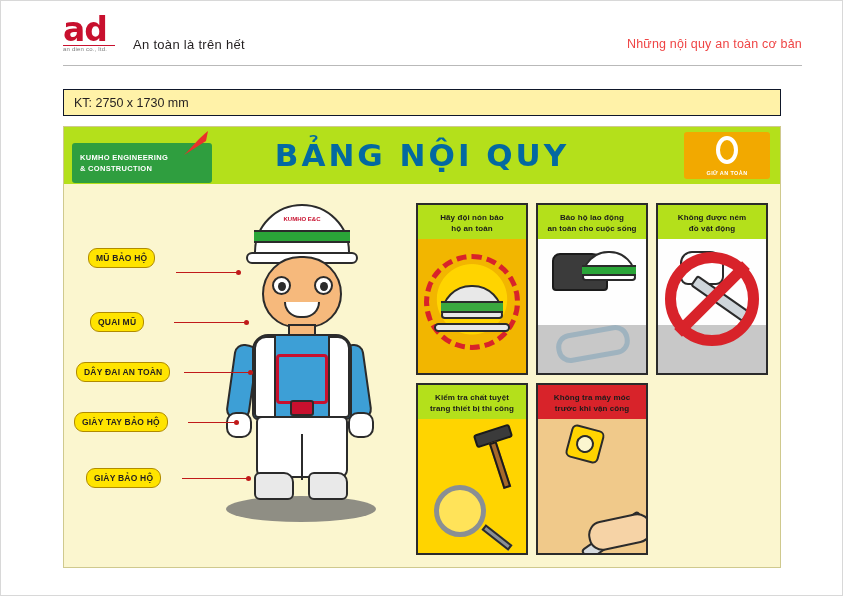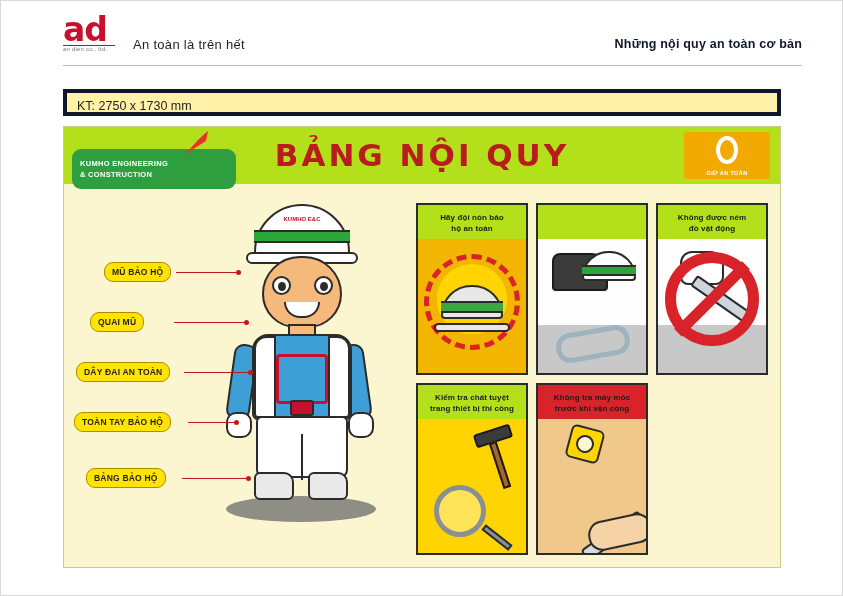--- a/index.html
+++ b/index.html
@@ -65,42 +65,42 @@
     top: 22px;
     font-size: 13px;
     color: #231f20;
     letter-spacing: 0.3px;
   }
   .header-right {
     position: absolute;
     right: 0;
     top: 22px;
     font-size: 12.5px;
-    font-weight: bold;
-    color: #0f172a;
+    font-weight: normal;
+    color: #ef4444;
     letter-spacing: 0.2px;
   }
   .header-rule {
     position: absolute;
     left: 62px;
     right: 40px;
     top: 64px;
     height: 1px;
     background: #b9b9b9;
   }
 
   
   .size-bar {
     position: absolute;
     left: 62px;
     top: 88px;
     width: 718px;
     height: 27px;
     background: #fff2a8;
-    border: 4px solid #0f172a;
+    border: 1px solid #0f172a;
     box-sizing: border-box;
   }
   .size-bar span {
     position: absolute;
     left: 10px;
     top: 6px;
     font-size: 12.5px;
     color: #231f20;
   }
 
@@ -119,25 +119,25 @@
     position: absolute;
     left: 0;
     top: 0;
     width: 100%;
     height: 57px;
     background: #b4e01b;
   }
   .kumho-tag {
     position: absolute;
     left: 8px;
-    top: 22px;
-    width: 164px;
+    top: 16px;
+    width: 140px;
     height: 40px;
     background: #2f9e3f;
-    border-radius: 9px;
+    border-radius: 3px;
   }
   .kumho-tag .l1, .kumho-tag .l2 {
     position: absolute;
     left: 8px;
     font-size: 7.5px;
     font-weight: bold;
     color: #ffffff;
     letter-spacing: 0.3px;
   }
   .kumho-tag .l1 { top: 10px; }
@@ -152,21 +152,21 @@
   .poster-title {
     position: absolute;
     left: 0;
     top: 0;
     width: 100%;
     height: 57px;
     text-align: center;
     font-family: "DejaVu Sans", sans-serif;
     font-size: 31px;
     font-weight: bold;
-    color: #b91c1c;
+    color: #0369a1;
     line-height: 57px;
     letter-spacing: 3px;
   }
   .kumho-seal {
     position: absolute;
     right: 10px;
     top: 5px;
     width: 86px;
     height: 47px;
     background: #f2a900;
@@ -531,37 +531,37 @@
         <div class="harness-x"></div>
         <div class="buckle"></div>
         <div class="pants"></div>
         <div class="pant-split"></div>
         <div class="glove-l"></div>
         <div class="glove-r"></div>
         <div class="boot-l"></div>
         <div class="boot-r"></div>
       </div>
 
-      <div class="callout" style="left:24px; top:78px;margin-left:16px;">MŨ BẢO HỘ</div>
+      <div class="callout" style="left:24px; top:64px;">MŨ BẢO HỘ</div>
       <div class="lead" style="left:112px; top:88px; width:62px;"></div>
       <div class="lead-dot" style="left:172px; top:86px;"></div>
 
       <div class="callout" style="left:26px; top:128px;">QUAI  MŨ</div>
       <div class="lead" style="left:110px; top:138px; width:72px;"></div>
       <div class="lead-dot" style="left:180px; top:136px;"></div>
 
       <div class="callout" style="left:12px; top:178px;">DÂY ĐAI AN TOÀN</div>
       <div class="lead" style="left:120px; top:188px; width:66px;"></div>
       <div class="lead-dot" style="left:184px; top:186px;"></div>
 
-      <div class="callout" style="left:10px; top:228px;">TOÀN TAY BẢO HỘ</div>
+      <div class="callout" style="left:10px; top:228px;">GIÀY TAY BẢO HỘ</div>
       <div class="lead" style="left:124px; top:238px; width:48px;"></div>
       <div class="lead-dot" style="left:170px; top:236px;"></div>
 
-      <div class="callout" style="left:22px; top:284px;">BẢNG BẢO HỘ</div>
+      <div class="callout" style="left:22px; top:284px;">GIÀY BẢO HỘ</div>
       <div class="lead" style="left:118px; top:294px; width:66px;"></div>
       <div class="lead-dot" style="left:182px; top:292px;"></div>
     </div>
 
     <div class="cards">
 
       <div class="card">
         <div class="card-art">
           <div class="bg-green-top"></div>
           <div class="bg-rays"></div>
@@ -581,20 +581,24 @@
         <div class="card-art">
           <div class="bg-green-top"></div>
           <div class="bg-white"></div>
           <div class="bg-gray-floor"></div>
           <div class="boot-art"></div>
           <div class="helmet-art2">
               <div class="band2"></div>
             </div>
           <div class="belt-art"></div>
         </div>
+        <div class="card-title">
+          <div>Bảo hộ lao động</div>
+          <div>an toàn cho cuộc sống</div>
+        </div>
       </div>
 
 
       <div class="card">
         <div class="card-art">
           <div class="bg-green-top"></div>
           <div class="bg-white"></div>
           <div class="bg-gray-floor"></div>
           <div class="glove-art"></div>
           <div class="wrench-art"></div>

